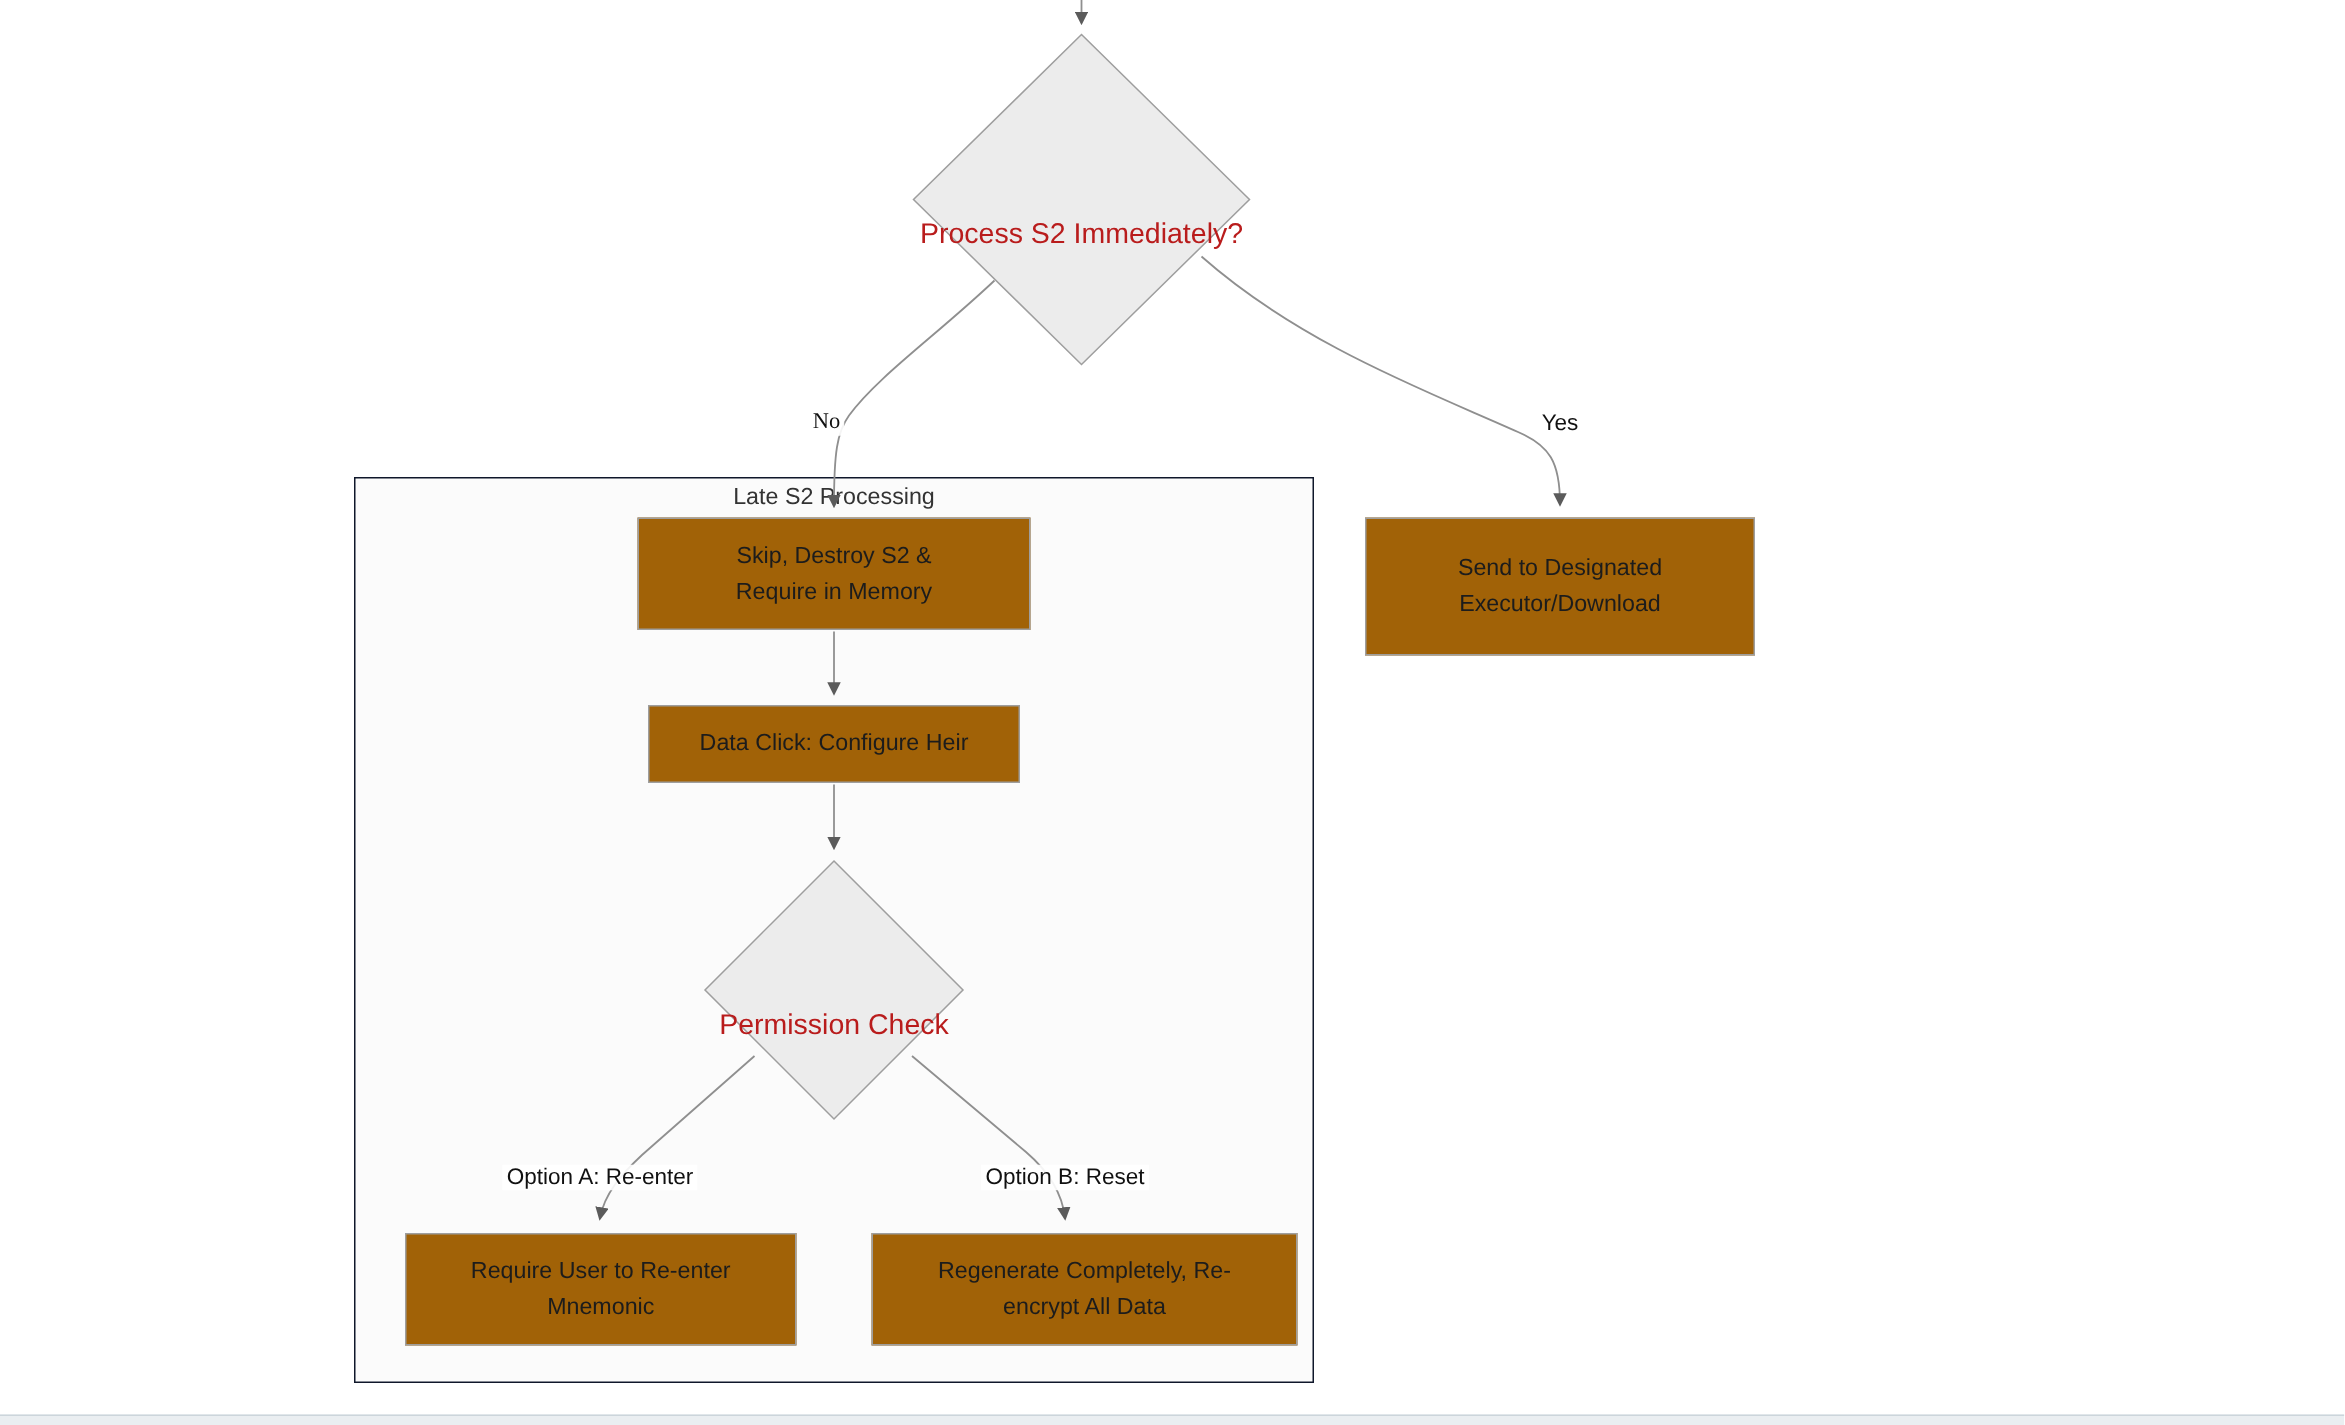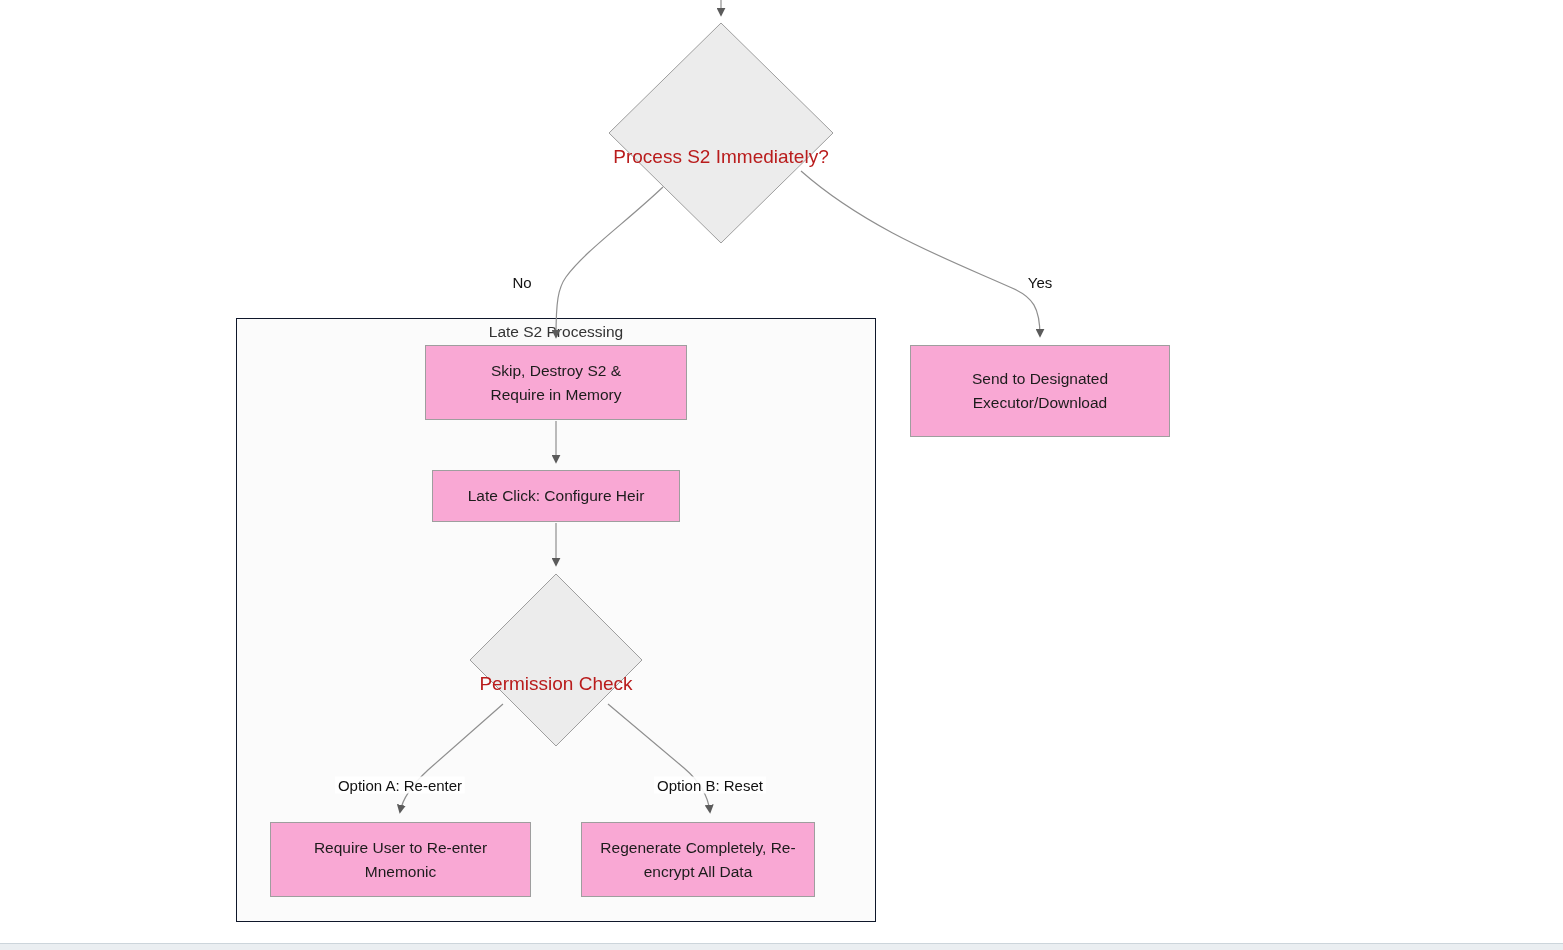--- a/index.html
+++ b/index.html
@@ -33,58 +33,58 @@
   .subgraph-title {
     position: absolute;
     left: 0; top: 4px;
     width: 100%;
     text-align: center;
     font-size: 15.5px;
     color: #333333;
   }
   .node {
     position: absolute;
-    background: #f9a8d4;
+    background: #a16207;
     border: 1px solid #9e9e9e;
     box-sizing: border-box;
     display: flex;
     flex-direction: column;
     align-items: center;
     justify-content: center;
     text-align: center;
     font-size: 15.5px;
     line-height: 24px;
     color: #1c1c1c;
   }
   .node .line { white-space: nowrap; }
   .node-skip      { left: 425px; top: 345px; width: 262px; height: 75px; }
   .node-lateclick { left: 432px; top: 470px; width: 248px; height: 52px; }
   .node-send      { left: 910px; top: 345px; width: 260px; height: 92px; }
   .node-require   { left: 270px; top: 822px; width: 261px; height: 75px; }
-  .node-regen     { left: 581px; top: 822px; width: 234px; height: 75px; }
+  .node-regen     { left: 581px; top: 822px; width: 284px; height: 75px; }
   .diamond-label {
     position: absolute;
     transform: translate(-50%, -50%);
     font-size: 19px;
     color: #b91c1c;
     white-space: nowrap;
     margin-top: 24px;
   }
   .diamond-label-1 { left: 721px; top: 133px; }
   .diamond-label-2 { left: 556px; top: 660px; }
   .edge-label {
     position: absolute;
     transform: translate(-50%, -50%);
     font-size: 15px;
     color: #111111;
     background: rgba(255,255,255,0.9);
     padding: 0 3px;
     white-space: nowrap;
   }
-  .edge-label-no  { left: 522px;  top: 282px; }
+  .edge-label-no  { left: 551px;  top: 282px; font-family: Liberation Serif, serif; }
   .edge-label-yes { left: 1040px; top: 282px; }
   .edge-label-a   { left: 400px;  top: 785px; }
   .edge-label-b   { left: 710px;  top: 785px; }
   .bottom-bar {
     position: absolute;
     left: 0; bottom: 0;
     width: 100%;
     height: 7px;
     background: #eaeef1;
     border-top: 1px solid #ccd5db;
@@ -127,21 +127,21 @@
 
   <div class="diamond-label diamond-label-1">Process S2 Immediately?</div>
   <div class="diamond-label diamond-label-2">Permission Check</div>
 
   <div class="node node-skip">
     <div class="line">Skip, Destroy S2 &amp;</div>
     <div class="line">Require in Memory</div>
   </div>
 
   <div class="node node-lateclick">
-    <div class="line">Late Click: Configure Heir</div>
+    <div class="line">Data Click: Configure Heir</div>
   </div>
 
   <div class="node node-send">
     <div class="line">Send to Designated</div>
     <div class="line">Executor/Download</div>
   </div>
 
   <div class="node node-require">
     <div class="line">Require User to Re-enter</div>
     <div class="line">Mnemonic</div>

